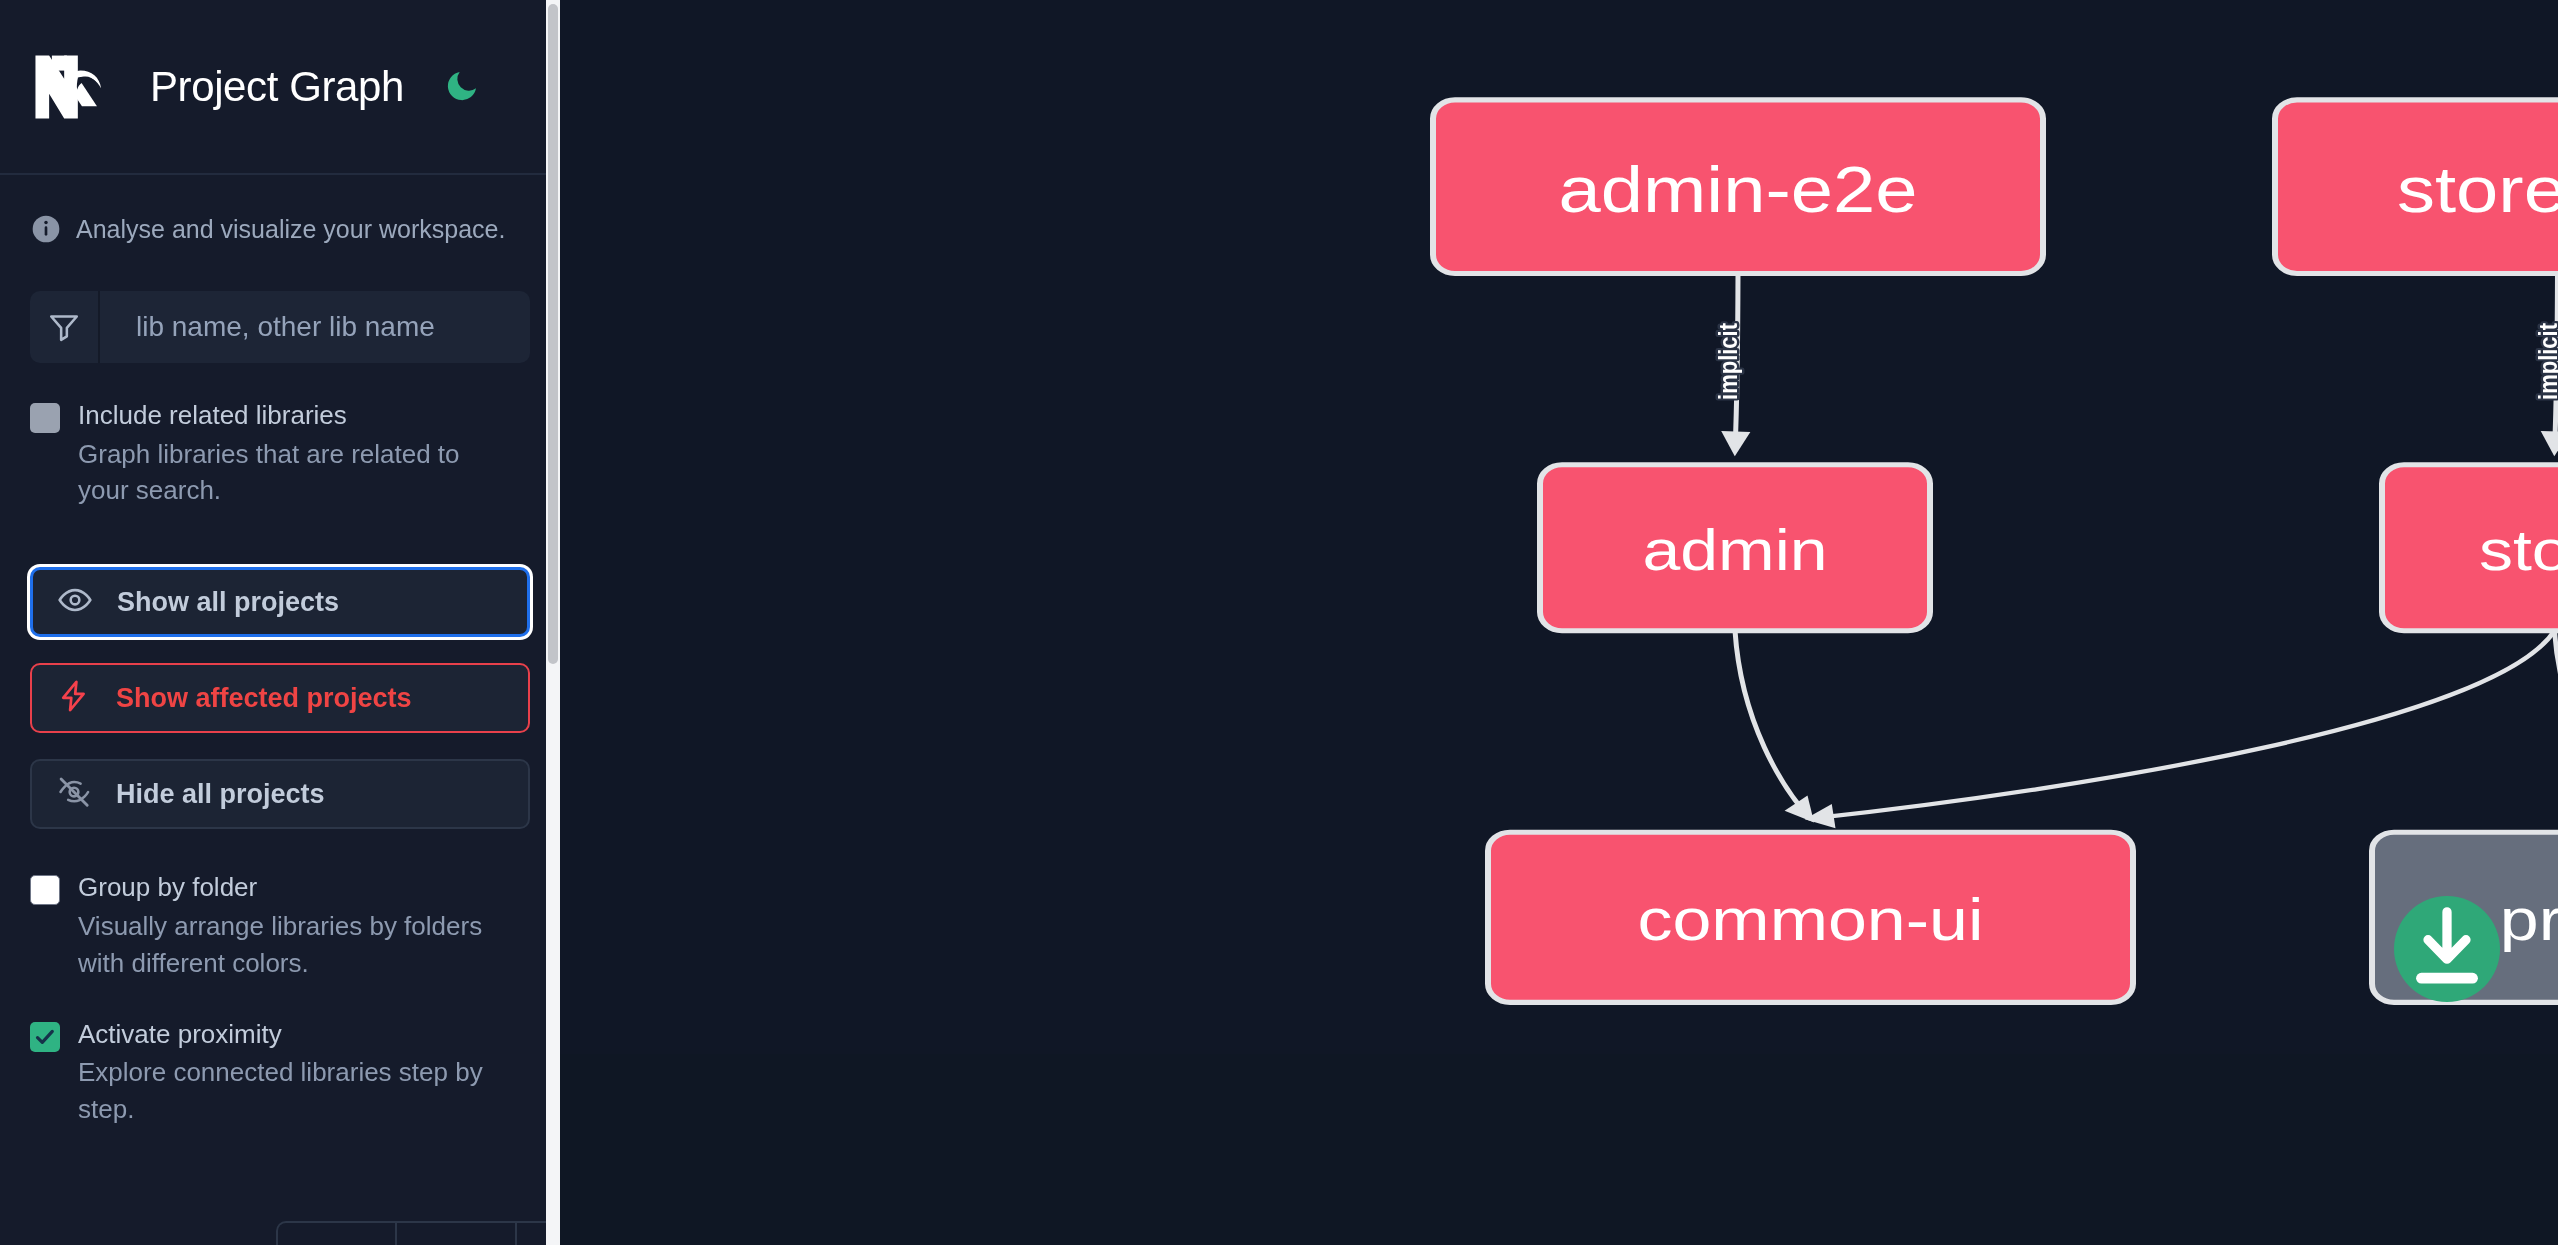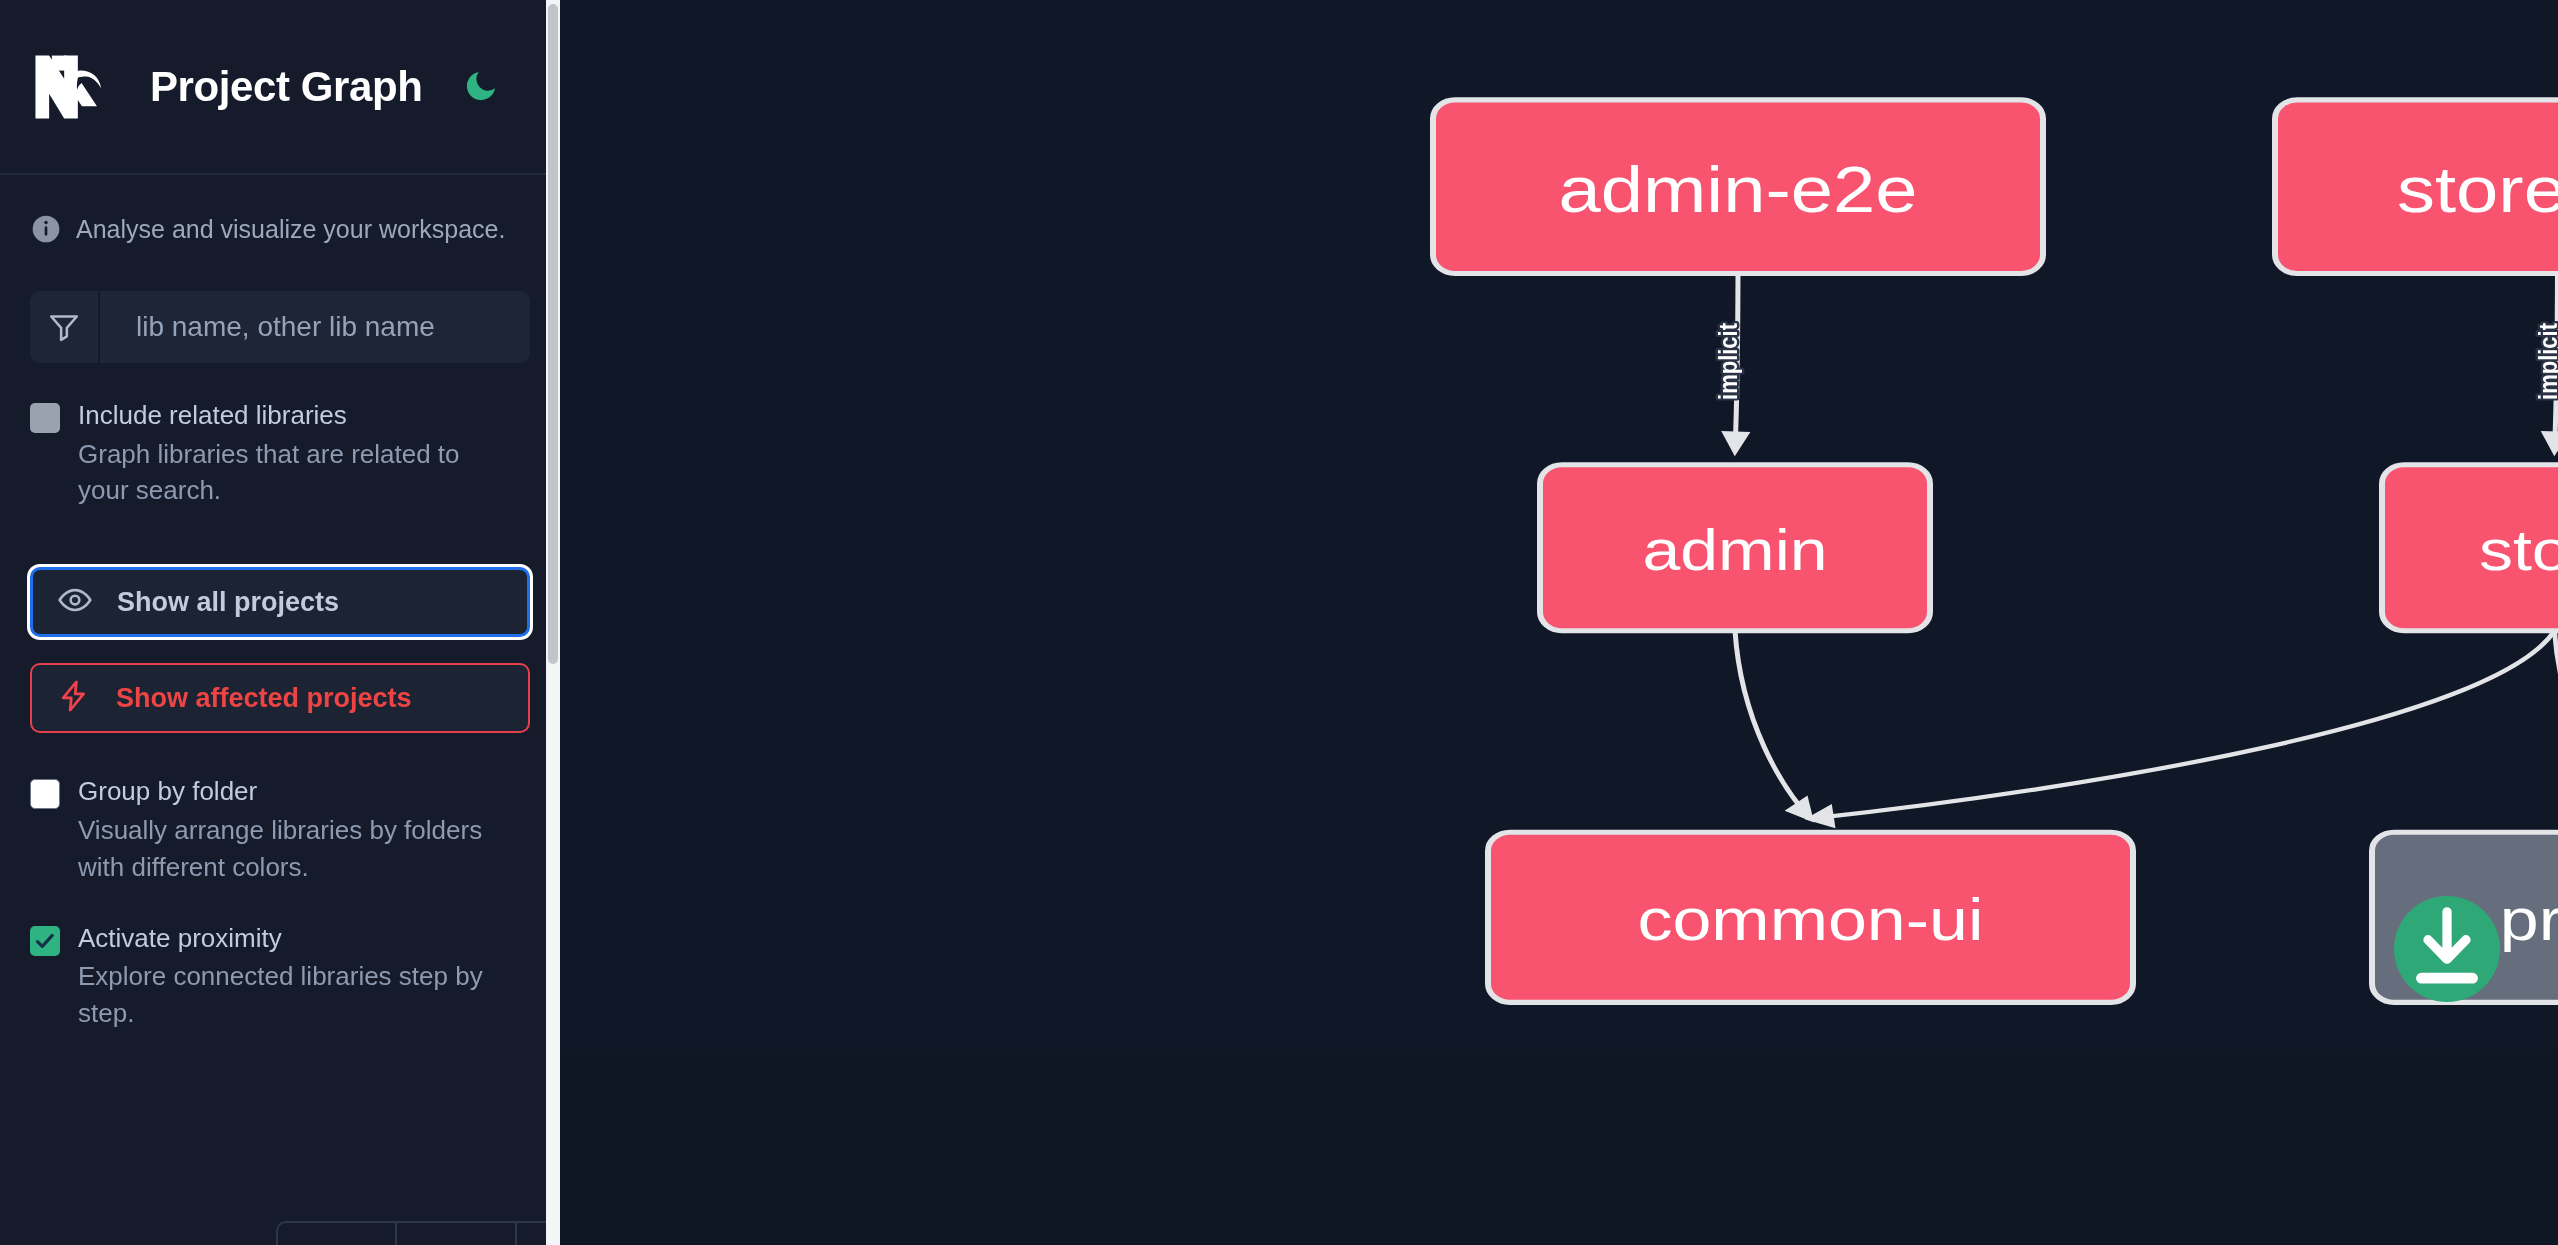--- a/index.html
+++ b/index.html
@@ -23,21 +23,21 @@
     height: 175px;
     display: flex; align-items: center;
     padding-left: 30px;
     border-bottom: 2px solid #222B3E;
   }
   .nx-logo { width: 82px; height: 72px; flex: 0 0 82px; }
   .app-title {
     margin-left: 38px;
     color: #FFFFFF;
     font-size: 42px;
-    font-weight: 700;
+    font-weight: 400;
     letter-spacing: -0.4px;
     white-space: nowrap;
     text-align: center;
   }
   .theme-toggle {
     margin-left: 36px; width: 42px; height: 42px;
     display: flex; align-items: center; justify-content: center;
     cursor: pointer;
   }
 
@@ -253,20 +253,30 @@
 
       <div class="btn btn-affected">
         <span>
           <svg viewBox="0 0 24 24" width="36" height="36" aria-hidden="true">
             <path d="M13.6 2.5L4.8 13.2h5.4l-.8 8.3 9-10.9h-5.6z" fill="none" stroke="#F5414C" stroke-width="1.8" stroke-linejoin="round"></path>
           </svg>
         </span>
         <span class="lbl">Show affected projects</span>
       </div>
 
+      <div class="btn btn-hide">
+        <span>
+          <svg viewBox="0 0 24 24" width="36" height="36" aria-hidden="true">
+            <path d="M3 12s3.8-6.6 9.2-6.6c1.6 0 3 .4 4.2 1M21.4 12s-3.4 6.2-9.2 6.2c-1.5 0-2.9-.4-4.1-1" fill="none" stroke="#8A94A6" stroke-width="1.7" stroke-linecap="round"></path>
+            <circle cx="12" cy="12" r="2.9" fill="none" stroke="#8A94A6" stroke-width="1.7"></circle>
+            <path d="M3.4 3.4l17.4 17.4" stroke="#8A94A6" stroke-width="1.9" stroke-linecap="round"></path>
+          </svg>
+        </span>
+        <span class="lbl">Hide all projects</span>
+      </div>
 
       <div class="cb-row" style="margin-top:42px">
         <span class="cb-box cb-white"></span>
         <span class="cb-texts">
           <span class="cb-label" style="display:block">Group by folder</span>
           <span class="cb-desc" style="display:block">Visually arrange libraries by folders with different colors.</span>
         </span>
       </div>
 
       <div class="cb-row" style="margin-top:36px">

